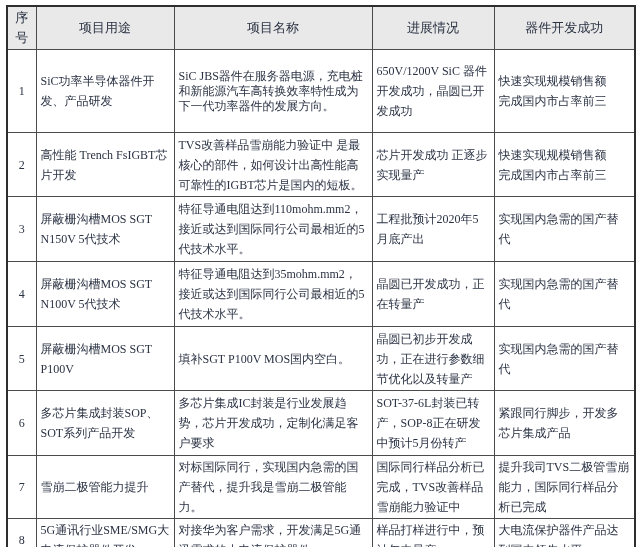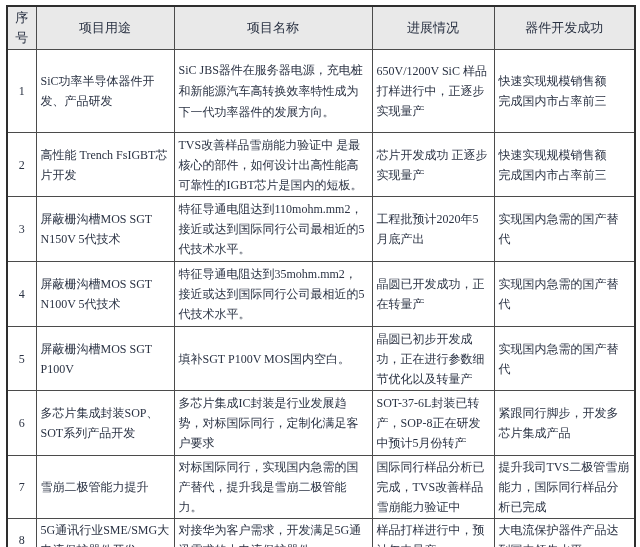--- a/index.html
+++ b/index.html
@@ -54,21 +54,21 @@
     white-space: pre-line;
   }
   tr.r1 { height: 83px; }
   tr.r2 { height: 64px; }
   tr.r3 { height: 65px; }
   tr.r4 { height: 65px; }
   tr.r5 { height: 64px; }
   tr.r6 { height: 65px; }
   tr.r7 { height: 63px; }
   tr.r8 { height: 44px; }
-  tr.r1 td.c-purpose { line-height: 21px; }
+  tr.r1 td.c-purpose { line-height: 15px; }
 </style>
 </head>
 <body>
 
 <div class="doc-canvas">
   <table class="projects">
     <colgroup>
       <col style="width:29px">
       <col style="width:138px">
       <col style="width:198px">
@@ -82,21 +82,21 @@
         <th>项目名称</th>
         <th>进展情况</th>
         <th>器件开发成功</th>
       </tr>
     </thead>
     <tbody>
       <tr class="r1">
         <td class="c-num">1</td>
         <td class="c-text">SiC功率半导体器件开发、产品研发</td>
         <td class="c-text c-purpose">SiC JBS器件在服务器电源，充电桩和新能源汽车高转换效率特性成为下一代功率器件的发展方向。</td>
-        <td class="c-text">650V/1200V SiC 样品打样进行中，正逐步实现量产</td>
+        <td class="c-text">650V/1200V SiC 器件开发成功，晶圆已开发成功</td>
         <td class="c-text">快速实现规模销售额
 完成国内市占率前三</td>
       </tr>
       <tr class="r2">
         <td class="c-num">2</td>
         <td class="c-text">高性能 Trench FsIGBT芯片开发</td>
         <td class="c-text">TVS改善样品雪崩能力验证中 是最核心的部件，如何设计出高性能高可靠性的IGBT芯片是国内的短板。</td>
         <td class="c-text">芯片开发成功 正逐步实现量产</td>
         <td class="c-text">快速实现规模销售额
 完成国内市占率前三</td>
@@ -118,21 +118,21 @@
       <tr class="r5">
         <td class="c-num">5</td>
         <td class="c-text">屏蔽栅沟槽MOS SGT P100V</td>
         <td class="c-text">填补SGT P100V MOS国内空白。</td>
         <td class="c-text">晶圆已初步开发成功，正在进行参数细节优化以及转量产</td>
         <td class="c-text">实现国内急需的国产替代</td>
       </tr>
       <tr class="r6">
         <td class="c-num">6</td>
         <td class="c-text">多芯片集成封装SOP、SOT系列产品开发</td>
-        <td class="c-text">多芯片集成IC封装是行业发展趋势，对标国际同行，定制化满足客户要求</td>
+        <td class="c-text">多芯片集成IC封装是行业发展趋势，芯片开发成功，定制化满足客户要求</td>
         <td class="c-text">SOT-37-6L封装已转产，SOP-8正在研发中预计5月份转产</td>
         <td class="c-text">紧跟同行脚步，开发多芯片集成产品</td>
       </tr>
       <tr class="r7">
         <td class="c-num">7</td>
         <td class="c-text">雪崩二极管能力提升</td>
         <td class="c-text">对标国际同行，实现国内急需的国产替代，提升我是雪崩二极管能力。</td>
         <td class="c-text">国际同行样品分析已完成，TVS改善样品雪崩能力验证中</td>
         <td class="c-text">提升我司TVS二极管雪崩能力，国际同行样品分析已完成</td>
       </tr>

